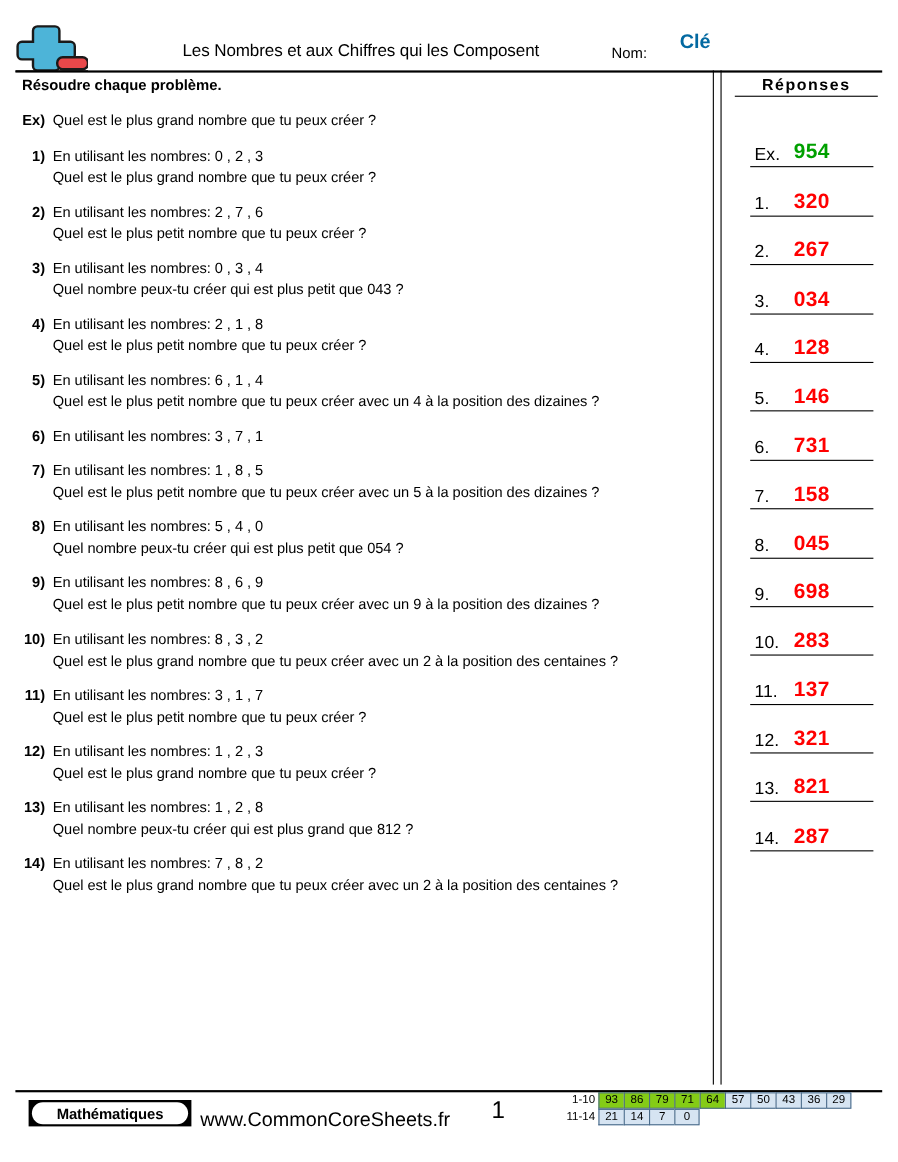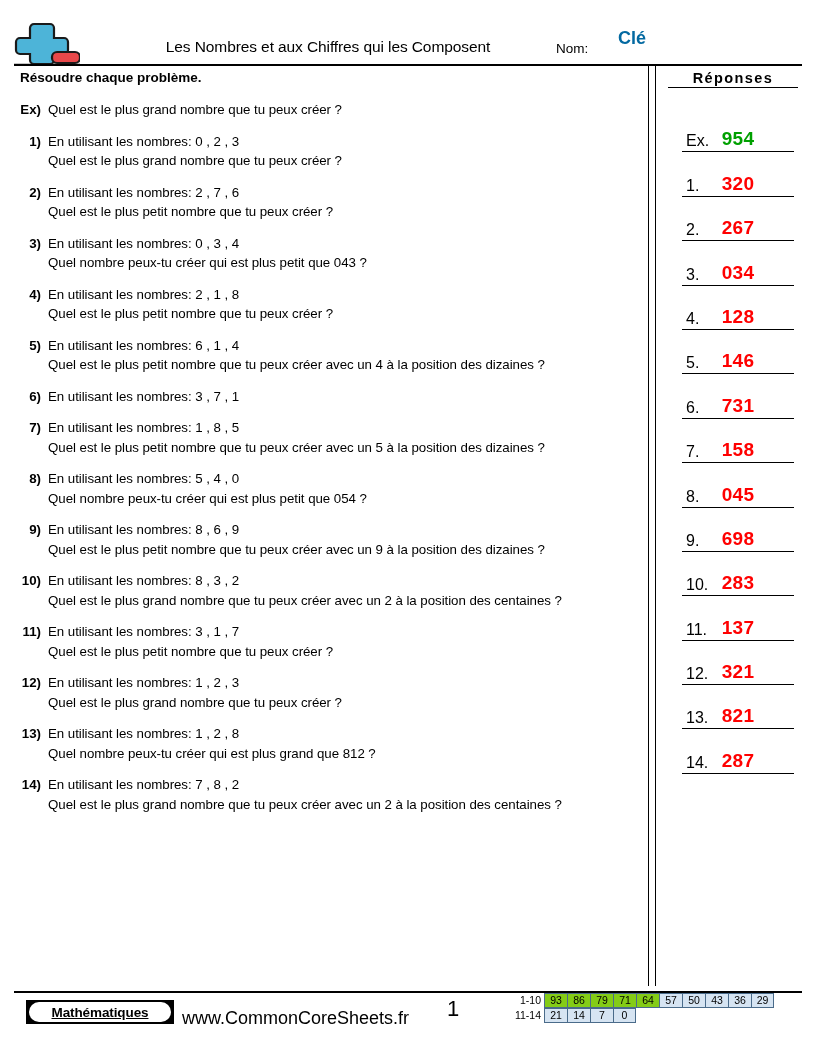--- a/index.html
+++ b/index.html
@@ -129,21 +129,21 @@
   
   .footer-rule {
     position: absolute; left: 14px; top: 991px;
     width: 788px; height: 0;
     border-top: 2.5px solid #000;
   }
   .brand-badge {
     position: absolute; left: 26px; top: 1000px;
     width: 148px; height: 24px;
     background: #000000;
-    display: flex; align-items: center; justify-content: center; text-decoration: underline;
+    display: flex; align-items: center; justify-content: center;
   }
   .brand-pill {
     width: 142px; height: 20px;
     background: #ffffff;
     border-radius: 10px;
     display: flex; align-items: center; justify-content: center;
   }
   .brand-text {
     font-size: 13.5px; font-weight: bold; color: #000;
     letter-spacing: -0.1px;

